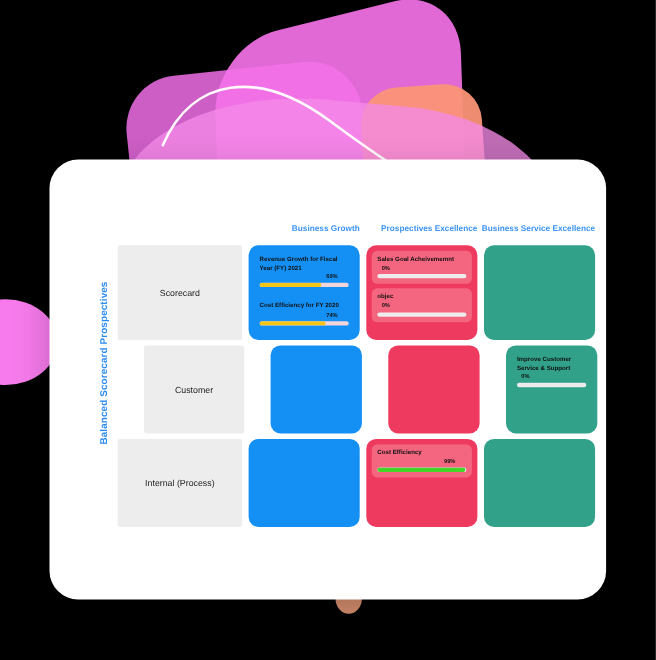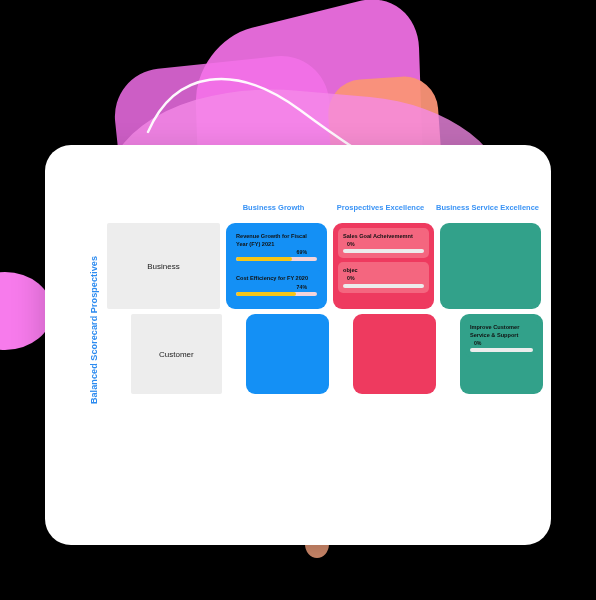--- a/index.html
+++ b/index.html
@@ -126,21 +126,21 @@
     left: 62px;
     top: 58px;
     width: 436px;
     display: flex;
   }
   .col-header {
     flex: 0 0 auto;
     color: #3A93F5;
     font-size: 7.5px;
     font-weight: bold;
-    text-align: center;
+    text-align: right;
   }
   .col-header.spacer-col { width: 113px; }
   .col-header.data-col   { width: 107px; }
 
   #grid {
     position: absolute;
     left: 62px;
     top: 78px;
     width: 436px;
   }
@@ -253,21 +253,21 @@
     <div id="col-headers">
       <div class="col-header spacer-col"></div>
       <div class="col-header data-col">Business Growth</div>
       <div class="col-header data-col">Prospectives Excellence</div>
       <div class="col-header data-col">Business Service Excellence</div>
     </div>
 
     <div id="grid">
 
       <div class="grid-row row-financial">
-        <div class="row-label-cell">Business</div>
+        <div class="row-label-cell">Scorecard</div>
 
         <div class="cell blue">
           <div class="obj-card on-blue">
             <div class="obj-title">Revenue Growth for Fiscal Year (FY) 2021</div>
             <div class="obj-pct align-right">69%</div>
             <div class="bar-track">
               <div class="bar-fill gold" style="width:69%"></div>
             </div>
           </div>
           <div class="obj-card on-blue">
@@ -309,16 +309,33 @@
           <div class="obj-card on-teal">
             <div class="obj-title">Improve Customer Service &amp; Support</div>
             <div class="obj-pct align-left">0%</div>
             <div class="bar-track light">
               <div class="bar-fill none" style="width:0%"></div>
             </div>
           </div>
         </div>
       </div>
 
+      <div class="grid-row row-internal">
+        <div class="row-label-cell">Internal (Process)</div>
+
+        <div class="cell blue"></div>
+
+        <div class="cell pink">
+          <div class="obj-card on-pink">
+            <div class="obj-title">Cost Efficiency</div>
+            <div class="obj-pct align-right">99%</div>
+            <div class="bar-track light">
+              <div class="bar-fill green" style="width:99%"></div>
+            </div>
+          </div>
+        </div>
+
+        <div class="cell teal"></div>
+      </div>
 
     </div>
   </div>
 </div>
 
 </body></html>

